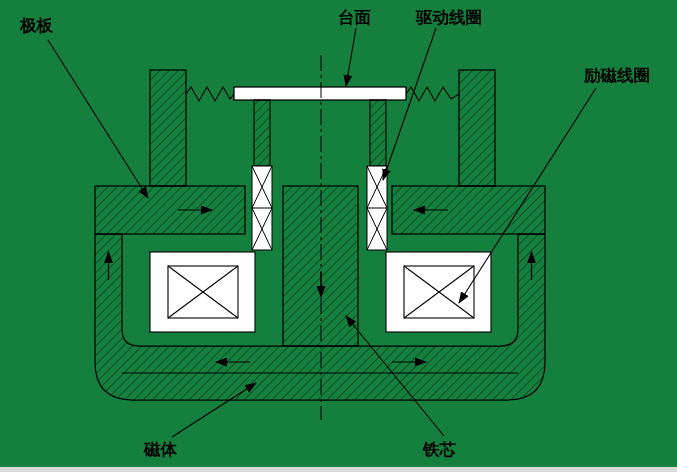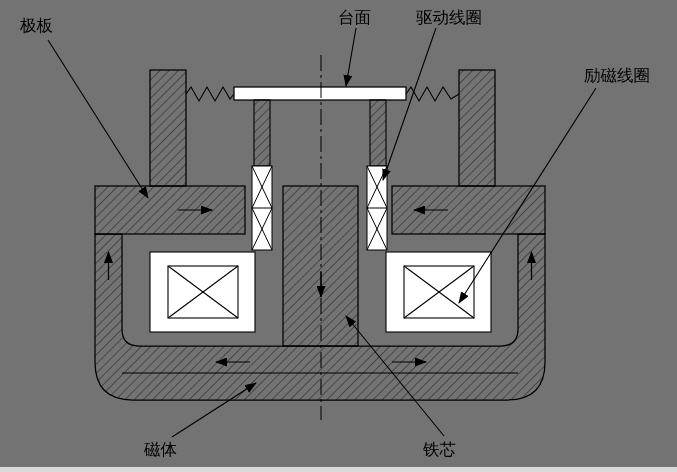--- a/index.html
+++ b/index.html
@@ -8,21 +8,22 @@
     background: #ffffff;
     width: 677px;
     height: 472px;
     overflow: hidden;
     font-family: "Liberation Sans", sans-serif;
   }
   .page {
     position: relative;
     width: 677px;
     height: 472px;
-    background: #737373;
+    background: #15803d;
+    font-weight: bold;
   }
   svg { display: block; }
   text.lbl {
     font-family: "Liberation Sans", sans-serif;
     font-size: 16.5px;
     fill: #000000;
   }
 </style>
 </head>
 <body>

